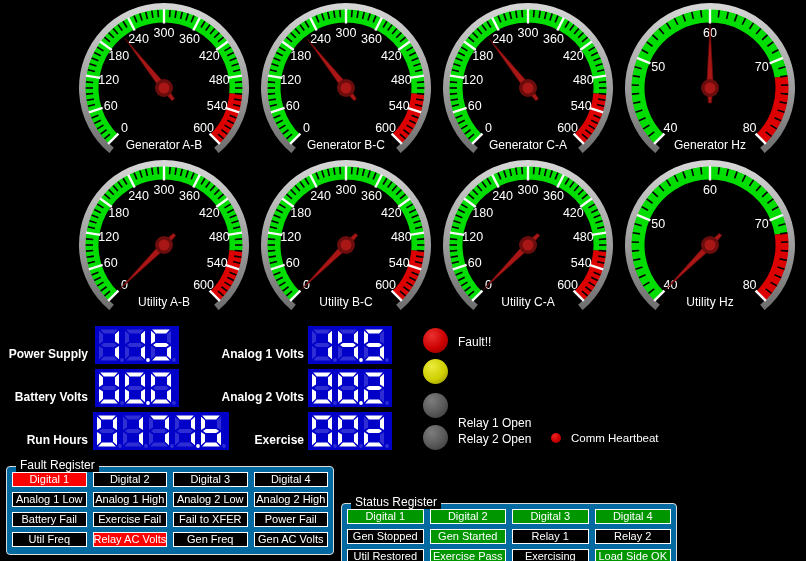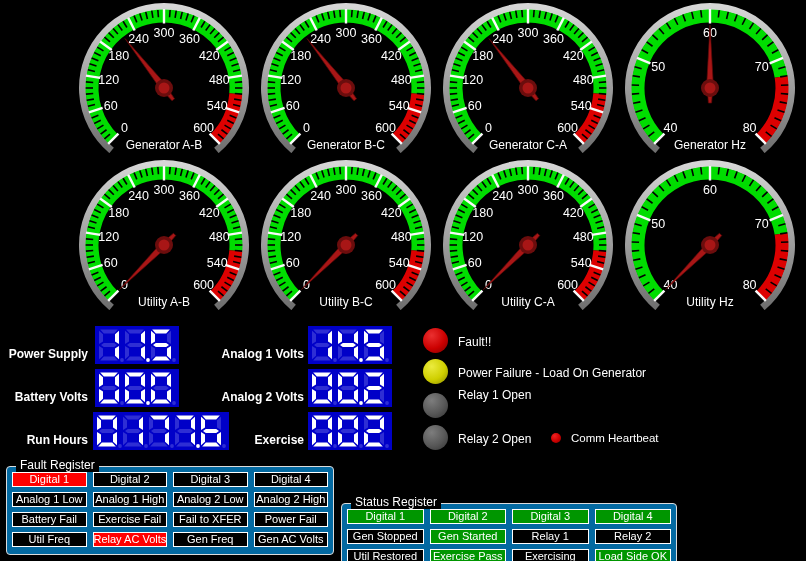--- a/index.html
+++ b/index.html
@@ -29,21 +29,21 @@
   .lamp-lg{width:25px;height:25px;}
   .lamp-sm{width:10px;height:10px;}
   #lamp-0{left:423px;top:328px;}
   #lamp-1{left:423px;top:359px;}
   #lamp-2{left:423px;top:393px;}
   #lamp-3{left:423px;top:425px;}
   #lamp-4{left:551px;top:433px;}
   .lamp-label{position:absolute;font-size:12px;color:#fff;white-space:nowrap;}
   #lamplbl-0{left:458px;top:335px;}
   #lamplbl-1{left:458px;top:366px;}
-  #lamplbl-2{left:458px;top:388px;}
+  #lamplbl-2{left:458px;top:416px;}
   #lamplbl-3{left:458px;top:432px;}
   #lamplbl-4{left:571px;top:432px;font-size:11.5px;}
 
   .group-box{position:absolute;border:1px solid #dcdcdc;border-radius:4px;background:#0369a1;}
   #fault-box{left:6px;top:466px;width:326px;height:87px;}
   #status-box{left:341px;top:466px;width:334px;height:87px;margin-top:37px;}
   .group-title{position:absolute;top:-9px;left:9px;background:#000;padding:0 4px;
                font-size:12px;color:#fff;white-space:nowrap;}
   .register-grid{position:absolute;left:5px;right:5px;top:5px;display:grid;
                  grid-template-columns:repeat(4,1fr);column-gap:6px;row-gap:5px;}
@@ -903,21 +903,20 @@
         <polygon points="58,19 60.8,17 71.2,17 74,19 71.2,21 60.8,21" fill="#ffffff"></polygon>
         <polygon points="56,19.9 60,22.5 60,29.7 56,33.3" fill="#ffffff"></polygon>
         <polygon points="76,19.9 76,33.3 72,29.7 72,22.5" fill="#2e2ed4"></polygon>
         <polygon points="60.8,30.5 71.2,30.5 74.8,34.5 57.2,34.5" fill="#ffffff"></polygon>
         <circle cx="79" cy="34" r="1.9" fill="#2e2ed4"></circle>
       </svg></div>
 
   <div class="lamp lamp-lg" id="lamp-0" style="background: radial-gradient(circle at 35% 30%, rgb(234, 48, 48) 0%, rgb(204, 0, 0) 55%, rgb(122, 0, 0) 100%);"></div>
   <span class="lamp-label" id="lamplbl-0">Fault!!</span>
   <div class="lamp lamp-lg" id="lamp-1" style="background: radial-gradient(circle at 35% 30%, rgb(235, 235, 62) 0%, rgb(207, 207, 0) 55%, rgb(138, 138, 0) 100%);"></div>
-  <span class="lamp-label" id="lamplbl-1">Power Failure - Load On Generator</span>
   <div class="lamp lamp-lg" id="lamp-2" style="background: radial-gradient(circle at 35% 30%, rgb(125, 125, 125) 0%, rgb(88, 88, 88) 55%, rgb(51, 51, 51) 100%);"></div>
   <span class="lamp-label" id="lamplbl-2">Relay 1 Open</span>
   <div class="lamp lamp-lg" id="lamp-3" style="background: radial-gradient(circle at 35% 30%, rgb(125, 125, 125) 0%, rgb(88, 88, 88) 55%, rgb(51, 51, 51) 100%);"></div>
   <span class="lamp-label" id="lamplbl-3">Relay 2 Open</span>
   <div class="lamp lamp-sm" id="lamp-4" style="background: radial-gradient(circle at 35% 30%, rgb(238, 34, 34) 0%, rgb(204, 0, 0) 55%, rgb(128, 0, 0) 100%);"></div>
   <span class="lamp-label" id="lamplbl-4">Comm Heartbeat</span>
 
   <div class="group-box" id="fault-box">
     <span class="group-title">Fault Register</span>
     <div class="register-grid" id="fault-grid">

